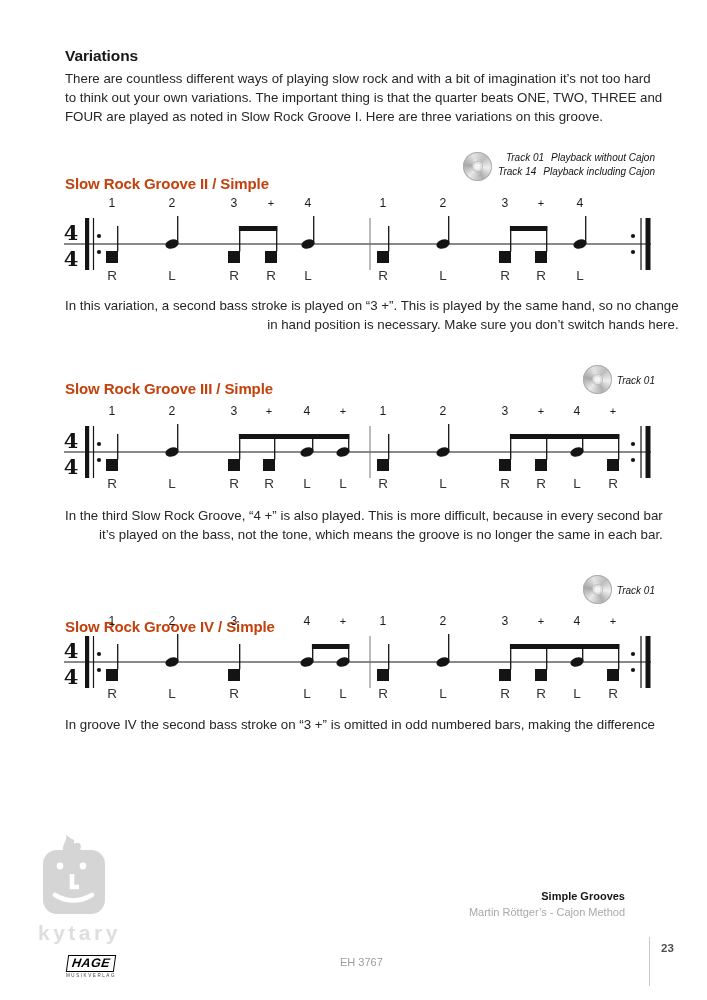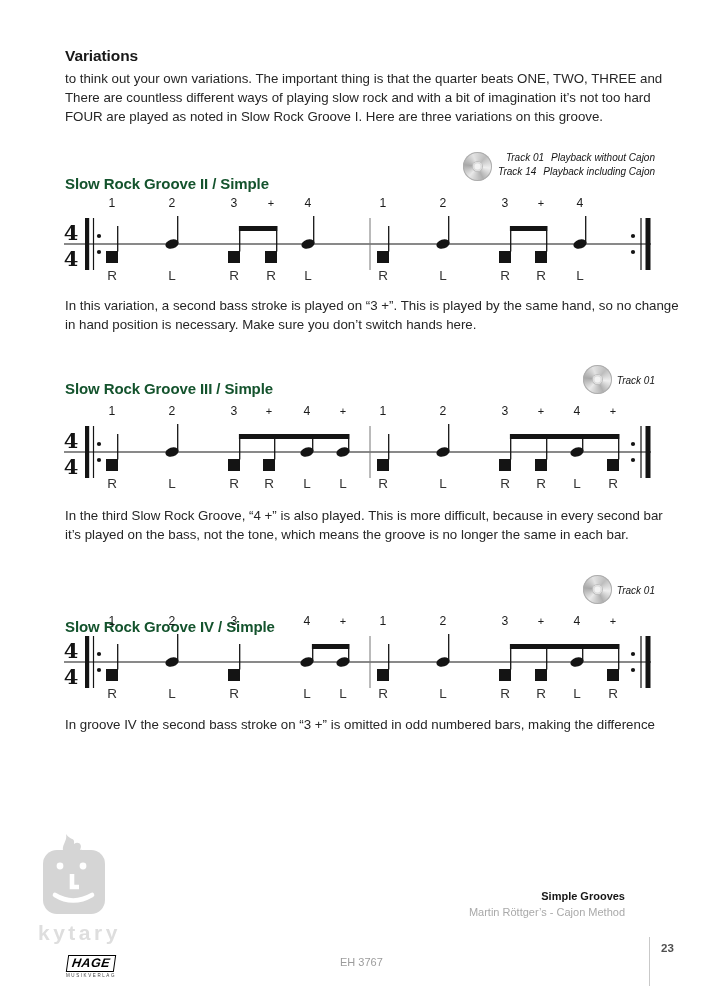--- a/index.html
+++ b/index.html
@@ -1,24 +1,24 @@
 <!DOCTYPE html>
 <html><head>
 <meta charset="utf-8">
 <style>
   html,body{margin:0;padding:0;background:#e9e9e9;}
   .page{position:relative;width:707px;height:1000px;background:#ffffff;
         font-family:"Liberation Sans",sans-serif;color:#1d1d1d;overflow:hidden;margin:0 auto;}
   .abs{position:absolute;}
   .section-title{left:65px;top:47px;font-size:15.5px;font-weight:700;color:#181818;letter-spacing:-0.1px;}
   .intro{left:65px;top:69px;font-size:13.3px;line-height:19px;color:#262626;}
-  .groove-title{font-size:15px;font-weight:700;color:#14532d;letter-spacing:-0.1px;}
+  .groove-title{font-size:15px;font-weight:700;color:#c2410c;letter-spacing:-0.1px;}
   .tracks{right:52px;font-size:10px;line-height:13.5px;text-align:right;color:#141414;font-style:italic;}
   .track-desc{margin-left:7px;}
-  .caption{font-size:13.3px;line-height:19px;color:#262626;}
+  .caption{font-size:13.3px;line-height:19px;color:#262626;text-align:right;}
   .staff{left:0;width:707px;height:100px;}
   .cd{width:29px;height:29px;border-radius:50%;position:absolute;
       background:conic-gradient(from 40deg,#bdbdbd,#efefef 16%,#b0b0b0 32%,#e9e9e9 50%,#a8a8a8 66%,#e3e3e3 83%,#bdbdbd);
       box-shadow:inset 0 0 0 1px #adadad;}
   .cd::after{content:"";position:absolute;inset:10px;border-radius:50%;background:#f3f3f3;
       box-shadow:0 0 0 1px #bfbfbf, inset 0 0 0 1.5px #dcdcdc;}
   .wm-text{left:38px;top:921px;font-size:21px;font-weight:600;letter-spacing:3.5px;color:#dedede;}
   .hage{left:59px;top:953px;width:64px;text-align:center;}
   .hage-box{display:inline-block;border:1.8px solid #000;padding:0 4px 1px;transform:skewX(-8deg);
       font-style:italic;font-weight:700;font-size:12.5px;letter-spacing:0.5px;color:#000;background:#fff;}
@@ -31,22 +31,22 @@
   .page-number{left:661px;top:942px;font-size:11.5px;font-weight:700;color:#4f4f4f;}
 </style>
 </head>
 <body>
 
 <div class="page">
 
   <div class="abs section-title">Variations</div>
 
   <div class="abs intro">
+    <div>There are countless different ways of playing slow rock and with a bit of imagination it’s not too hard</div>
     <div>to think out your own variations. The important thing is that the quarter beats ONE, TWO, THREE and</div>
-    <div>There are countless different ways of playing slow rock and with a bit of imagination it’s not too hard</div>
     <div>FOUR are played as noted in Slow Rock Groove I. Here are three variations on this groove.</div>
   </div>
 
   <div class="abs tracks" style="top:151px;">
     <div>
       <span>Track 01</span><span class="track-desc">Playback without Cajon</span>
     </div>
     <div>
       <span>Track 14</span><span class="track-desc">Playback including Cajon</span>
     </div>

